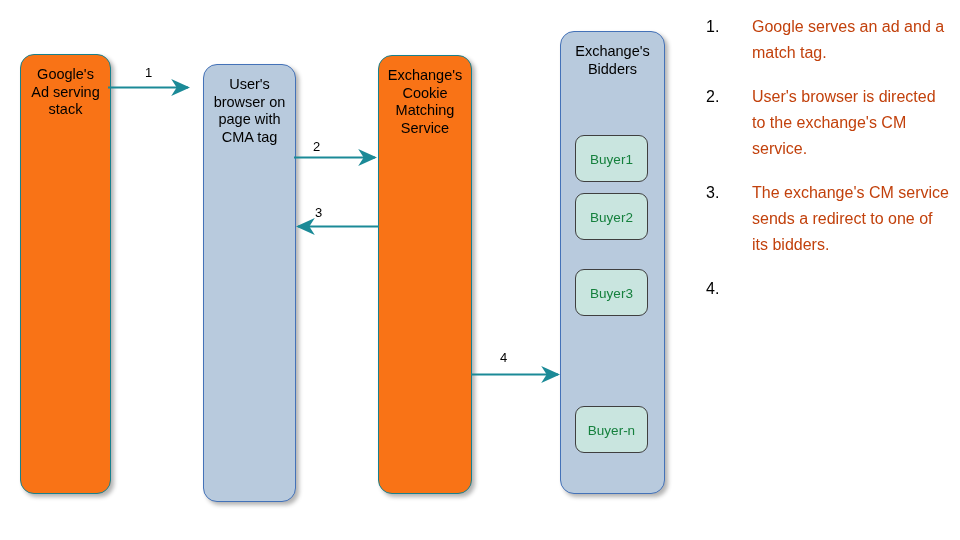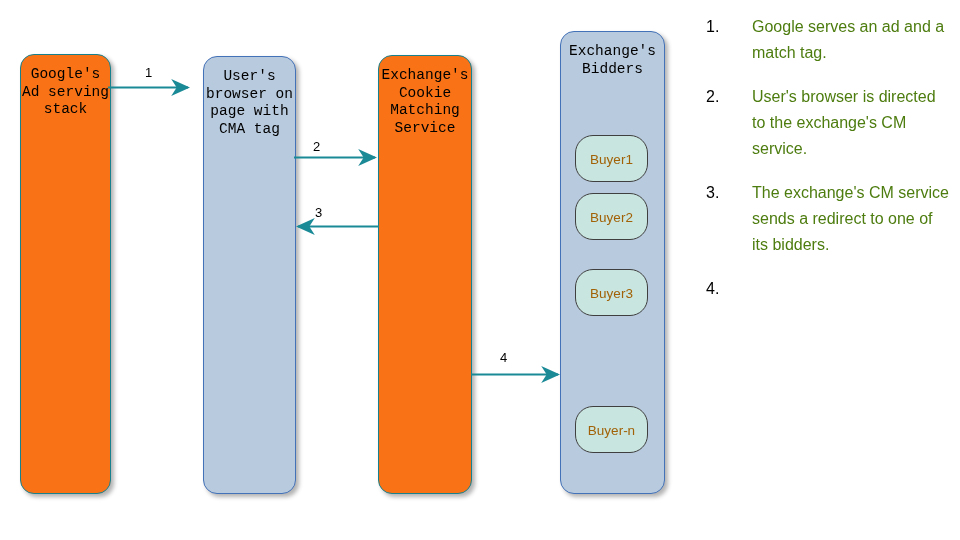--- a/index.html
+++ b/index.html
@@ -39,42 +39,41 @@
     background: #f97316;
     border: 1.3px solid #18818e;
   }
   .lane-blue {
     background: #b8cadd;
     border: 1.3px solid #4472b8;
   }
   .lane-title {
     display: block;
     white-space: pre-line;
-    font-family: Liberation Mono, monospace;
   }
 
   #lane-google  { left: 20px;  top: 54px; width: 91px;  height: 440px; }
-  #lane-browser { left: 203px; top: 56px; width: 93px;  height: 438px; }
+  #lane-browser { left: 203px; top: 64px; width: 93px;  height: 438px; }
   #lane-cms     { left: 378px; top: 55px; width: 94px;  height: 439px; }
   #lane-bidders { left: 560px; top: 31px; width: 105px; height: 463px; }
 
   
   .buyer {
     position: absolute;
     left: 575px;
     width: 73px;
     height: 47px;
     background: #c9e5df;
     border: 1.2px solid #3f3f3f;
-    border-radius: 18px;
+    border-radius: 9px;
     box-sizing: border-box;
     font-size: 13.5px;
     line-height: 47px;
     text-align: center;
-    color: #a16207;
+    color: #15803d;
   }
   #buyer-1 { top: 135px; }
   #buyer-2 { top: 193px; }
   #buyer-3 { top: 269px; }
   #buyer-n { top: 406px; }
 
   
   .arrow-svg {
     position: absolute;
     overflow: visible;
@@ -103,21 +102,21 @@
     width: 46px;
     flex: 0 0 46px;
     font-size: 16px;
     line-height: 26px;
     color: #000;
   }
   .step-text {
     flex: 1 1 auto;
     font-size: 16px;
     line-height: 26px;
-    color: #4d7c0f;
+    color: #c2410c;
   }
 </style>
 </head>
 <body>
 
 <div id="canvas">
 
   <div class="lane lane-green" id="lane-google">
     <span class="lane-title">Google's
 Ad serving

